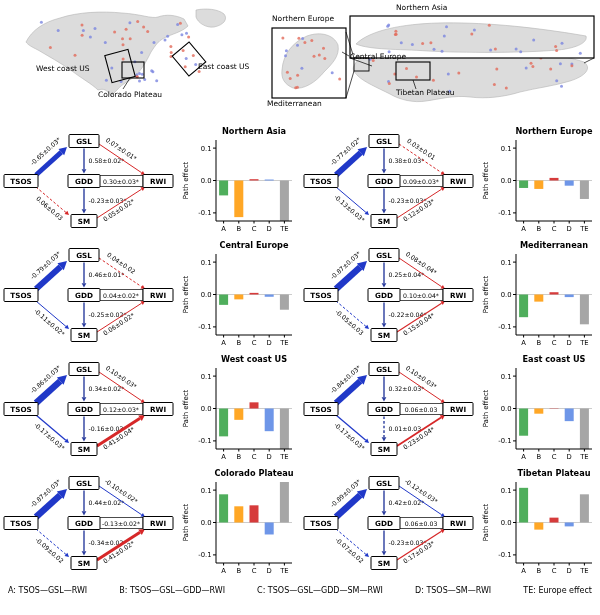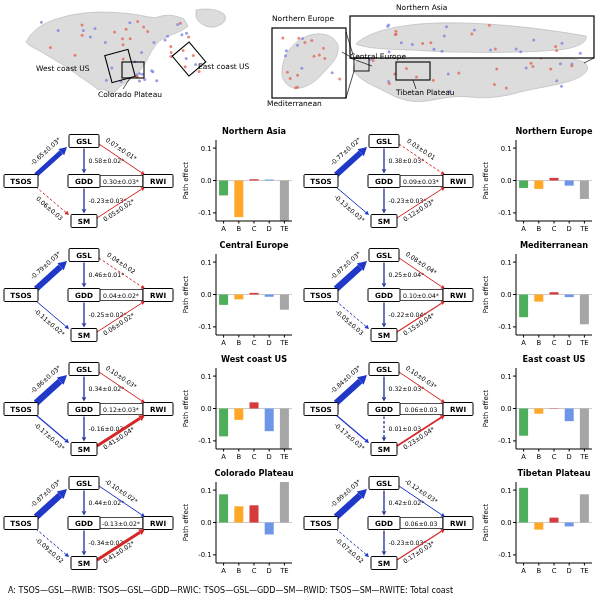--- a/index.html
+++ b/index.html
@@ -3,21 +3,21 @@
 <meta charset="utf-8">
 <style>
   * { margin:0; padding:0; box-sizing:border-box; }
   html,body { background:#fff; font-family:"DejaVu Sans", sans-serif; color:#000; }
   .page { width:600px; height:615px; background:#fff; position:relative; overflow:hidden; padding-top:2px; }
   .maps { position:relative; height:122px; }
   .maps svg { position:absolute; }
   .map-label { position:absolute; font-size:7.5px; line-height:9px; white-space:nowrap; }
   .panels { display:grid; grid-template-columns:300px 300px; }
   .pair { display:flex; }
-  .legend { display:flex; padding:6px 8px 0 8px; font-size:8px; }
+  .legend { display:flex; justify-content:space-between; padding:6px 8px 0 8px; font-size:8px; }
   svg text { fill:#000; }
 </style>
 </head>
 <body>
 
 <div class="page">
 
   <div class="maps">
     <svg id="map-left" width="258" height="112" style="left:10px;top:4px">
         <path d="M16,36 C22,24 34,16 50,12 C68,6 92,5 112,7 C130,8 142,13 148,11 C156,8 166,9 174,13 L178,20 C172,26 162,28 154,32 C148,35 145,40 141,46 C137,54 133,62 126,69 C120,75 113,77 107,84 L101,90 C97,84 94,82 88,84 C82,78 71,72 62,65 C51,57 38,50 28,44 C22,41 18,39 16,36 Z" fill="#dcdcdc" stroke="#b3b3b3" stroke-width="0.6"></path>
@@ -745,16 +745,16 @@
           <text x="8" y="56.5" text-anchor="middle" font-size="7" transform="rotate(-90 8 56.5)">Path effect</text>
         </svg>
       </div>
     </div>
 
   <div class="legend">
     <span>A: TSOS—GSL—RWI</span>
     <span>B: TSOS—GSL—GDD—RWI</span>
     <span>C: TSOS—GSL—GDD—SM—RWI</span>
     <span>D: TSOS—SM—RWI</span>
-    <span>TE: Total coast</span>
+    <span>TE: Europe effect</span>
   </div>
 
 </div>
 
 </body></html>

